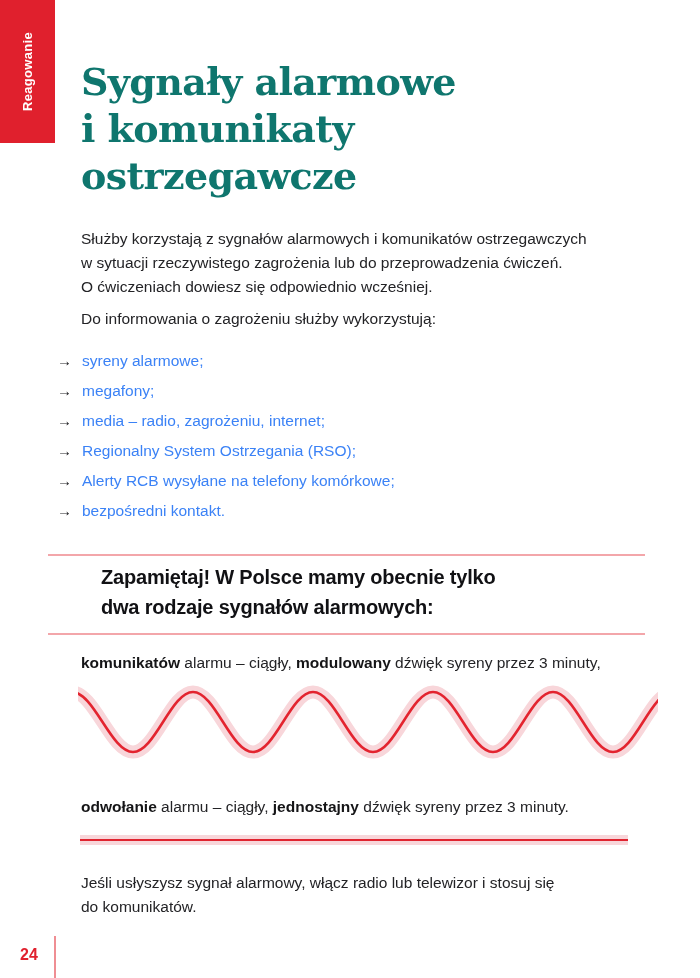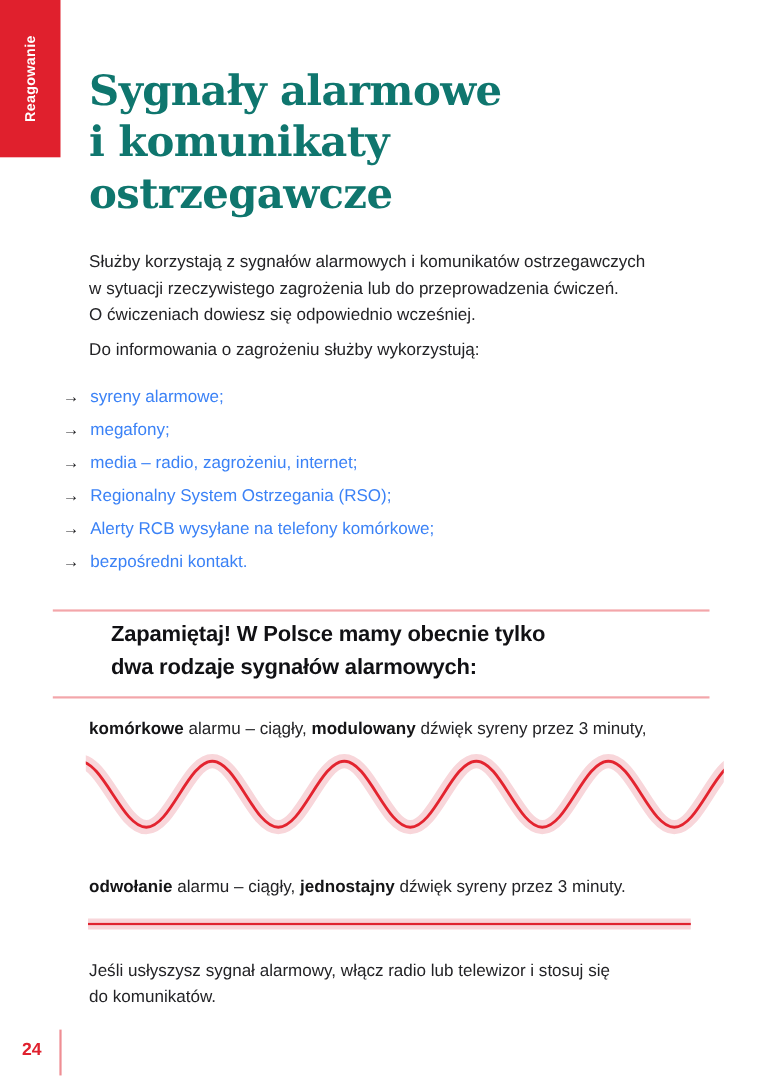--- a/index.html
+++ b/index.html
@@ -175,21 +175,21 @@
   </div>
 
   <div class="rule rule-1"></div>
   <div class="callout">
     <div>Zapamiętaj! W Polsce mamy obecnie tylko</div>
     <div>dwa rodzaje sygnałów alarmowych:</div>
   </div>
   <div class="rule rule-2"></div>
 
   <div class="signal-line signal-announce">
-    <strong>komórkowe</strong><span> alarmu – ciągły, </span><strong>modulowany</strong><span> dźwięk syreny przez 3 minuty,</span>
+    <strong>komunikatów</strong><span> alarmu – ciągły, </span><strong>modulowany</strong><span> dźwięk syreny przez 3 minuty,</span>
   </div>
 
   <div class="wave-wrap">
     <svg width="580" height="76" viewBox="0 0 580 76">
       <path d="M -6 8 C 16 8, 33 68, 55 68 C 77 68, 93 8, 115 8 C 137 8, 153 68, 175 68 C 197 68, 213 8, 235 8 C 257 8, 273 68, 295 68 C 317 68, 333 8, 355 8 C 377 8, 393 68, 415 68 C 437 68, 453 8, 475 8 C 497 8, 513 68, 535 68 C 557 68, 573 8, 595 8" fill="none" stroke="#f8d6da" stroke-width="13" stroke-linecap="round"></path>
       <path d="M -6 8 C 16 8, 33 68, 55 68 C 77 68, 93 8, 115 8 C 137 8, 153 68, 175 68 C 197 68, 213 8, 235 8 C 257 8, 273 68, 295 68 C 317 68, 333 8, 355 8 C 377 8, 393 68, 415 68 C 437 68, 453 8, 475 8 C 497 8, 513 68, 535 68 C 557 68, 573 8, 595 8" fill="none" stroke="#e3242f" stroke-width="2.6"></path>
     </svg>
   </div>
 
   <div class="signal-line signal-cancel">

